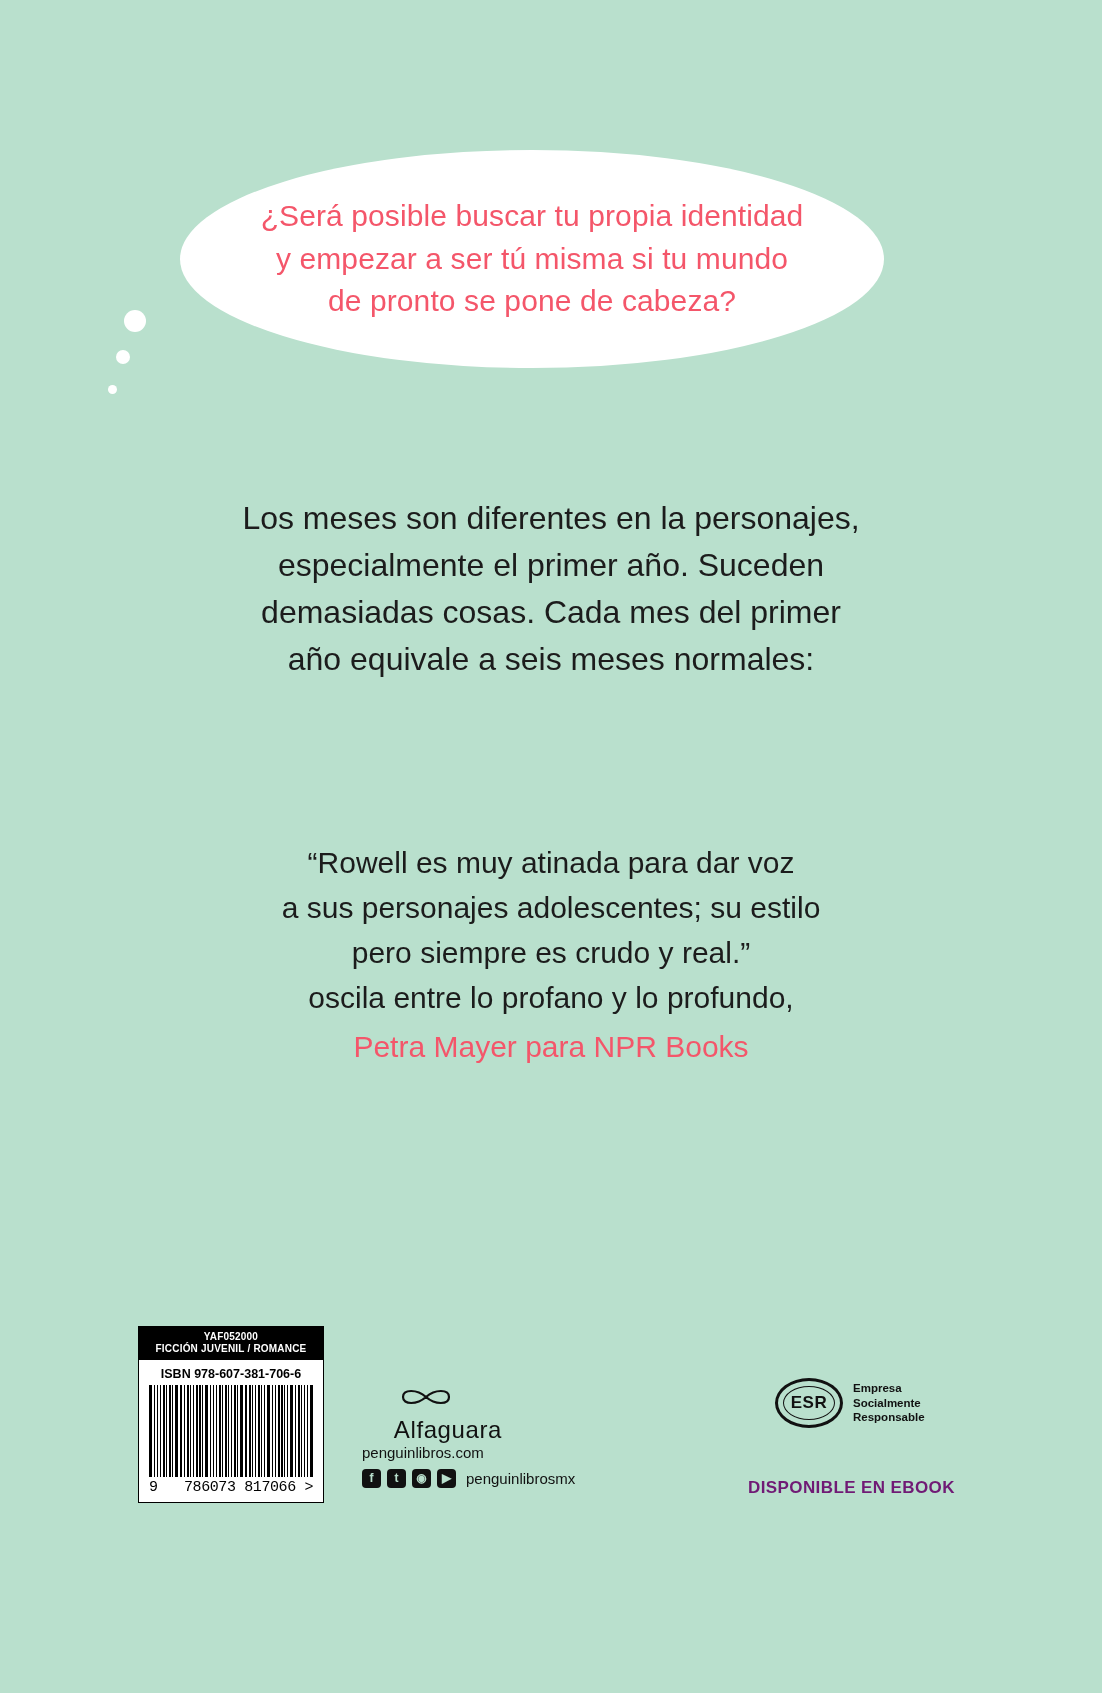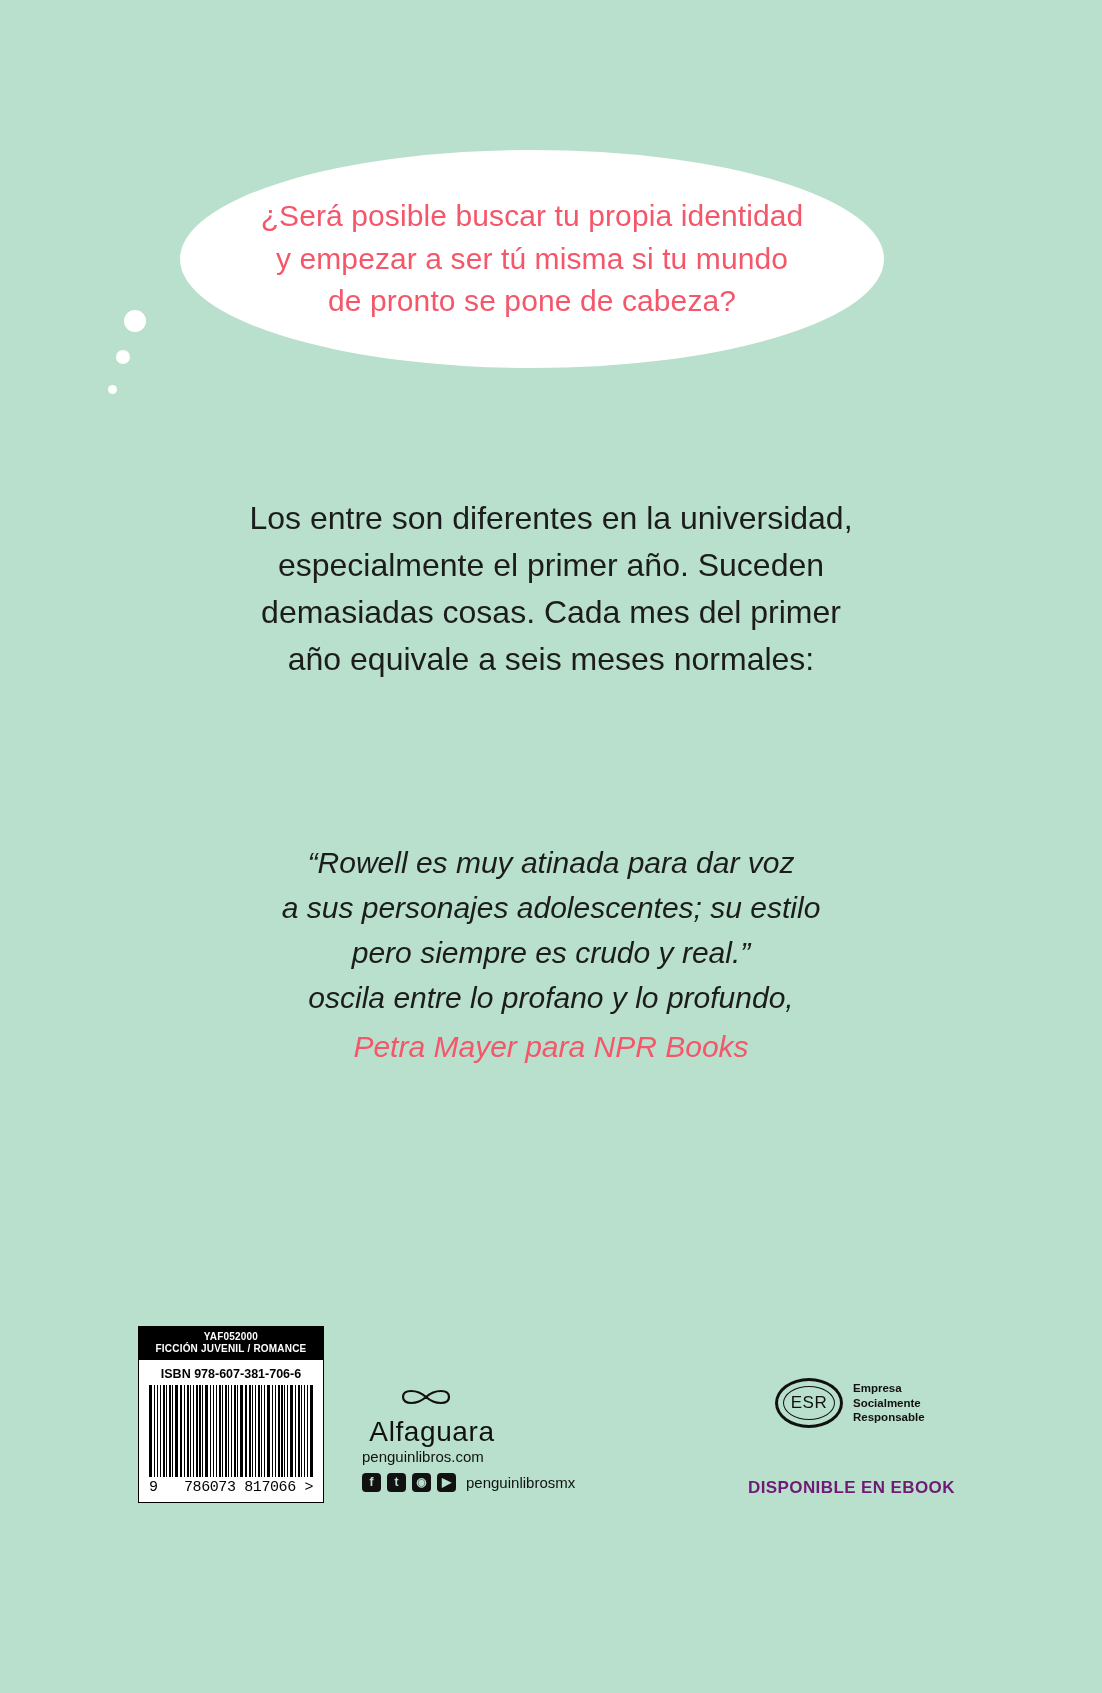--- a/index.html
+++ b/index.html
@@ -75,21 +75,21 @@
   #blurb {
     position: absolute;
     left: 101px;
     top: 840px;
     width: 900px;
     text-align: center;
     color: #1c1c1c;
     font-size: 30px;
     line-height: 1.5;
   }
-  #blurb div { white-space: nowrap; font-style: italic; }
+  #blurb div { white-space: nowrap; }
   #blurb-source {
     color: #f4566a;
     margin-top: 4px;
     font-size: 30px;
   }
 
   
   #barcode-block {
     position: absolute;
     left: 138px;
@@ -140,25 +140,25 @@
     left: 362px;
     top: 1384px;
     width: 320px;
     color: #111;
   }
   #pub-mark {
     text-align: center;
     width: 140px;
   }
   #pub-name {
-    font-size: 28px;
+    font-size: 24px;
     letter-spacing: .6px;
     font-weight: 500;
     width: 140px;
-    text-align: center;
+    text-align: right;
     margin-top: 2px;
   }
   #pub-site {
     font-size: 15px;
   }
   #social {
     display: flex;
     align-items: center;
     gap: 6px;
     margin-top: 8px;
@@ -187,21 +187,21 @@
   }
   #esr-badge {
     width: 62px;
     height: 44px;
     border: 3px solid #111;
     border-radius: 50%;
     display: flex;
     align-items: center;
     justify-content: center;
     font-size: 17px;
-    font-weight: normal;
+    font-weight: bold;
     color: #111;
     letter-spacing: .5px;
     position: relative;
   }
   #esr-badge::after {
     content: "";
     position: absolute;
     left: 5px; top: 5px; right: 5px; bottom: 5px;
     border: 1.5px solid #111;
     border-radius: 50%;
@@ -231,21 +231,21 @@
     <div>¿Será posible buscar tu propia identidad</div>
     <div>y empezar a ser tú misma si tu mundo</div>
     <div>de pronto se pone de cabeza?</div>
   </div>
   <span class="dot dot-1"></span>
   <span class="dot dot-2"></span>
   <span class="dot dot-3"></span>
 </div>
 
 <div id="synopsis">
-  <div>Los entre son diferentes en la universidad,</div>
+  <div>Los meses son diferentes en la personajes,</div>
   <div>especialmente el primer año. Suceden</div>
   <div>demasiadas cosas. Cada mes del primer</div>
   <div>año equivale a seis meses normales:</div>
 </div>
 
 <div id="blurb">
   <div>“Rowell es muy atinada para dar voz</div>
   <div>a sus personajes adolescentes; su estilo</div>
   <div>pero siempre es crudo y real.”</div>
   <div>oscila entre lo profano y lo profundo,</div>

